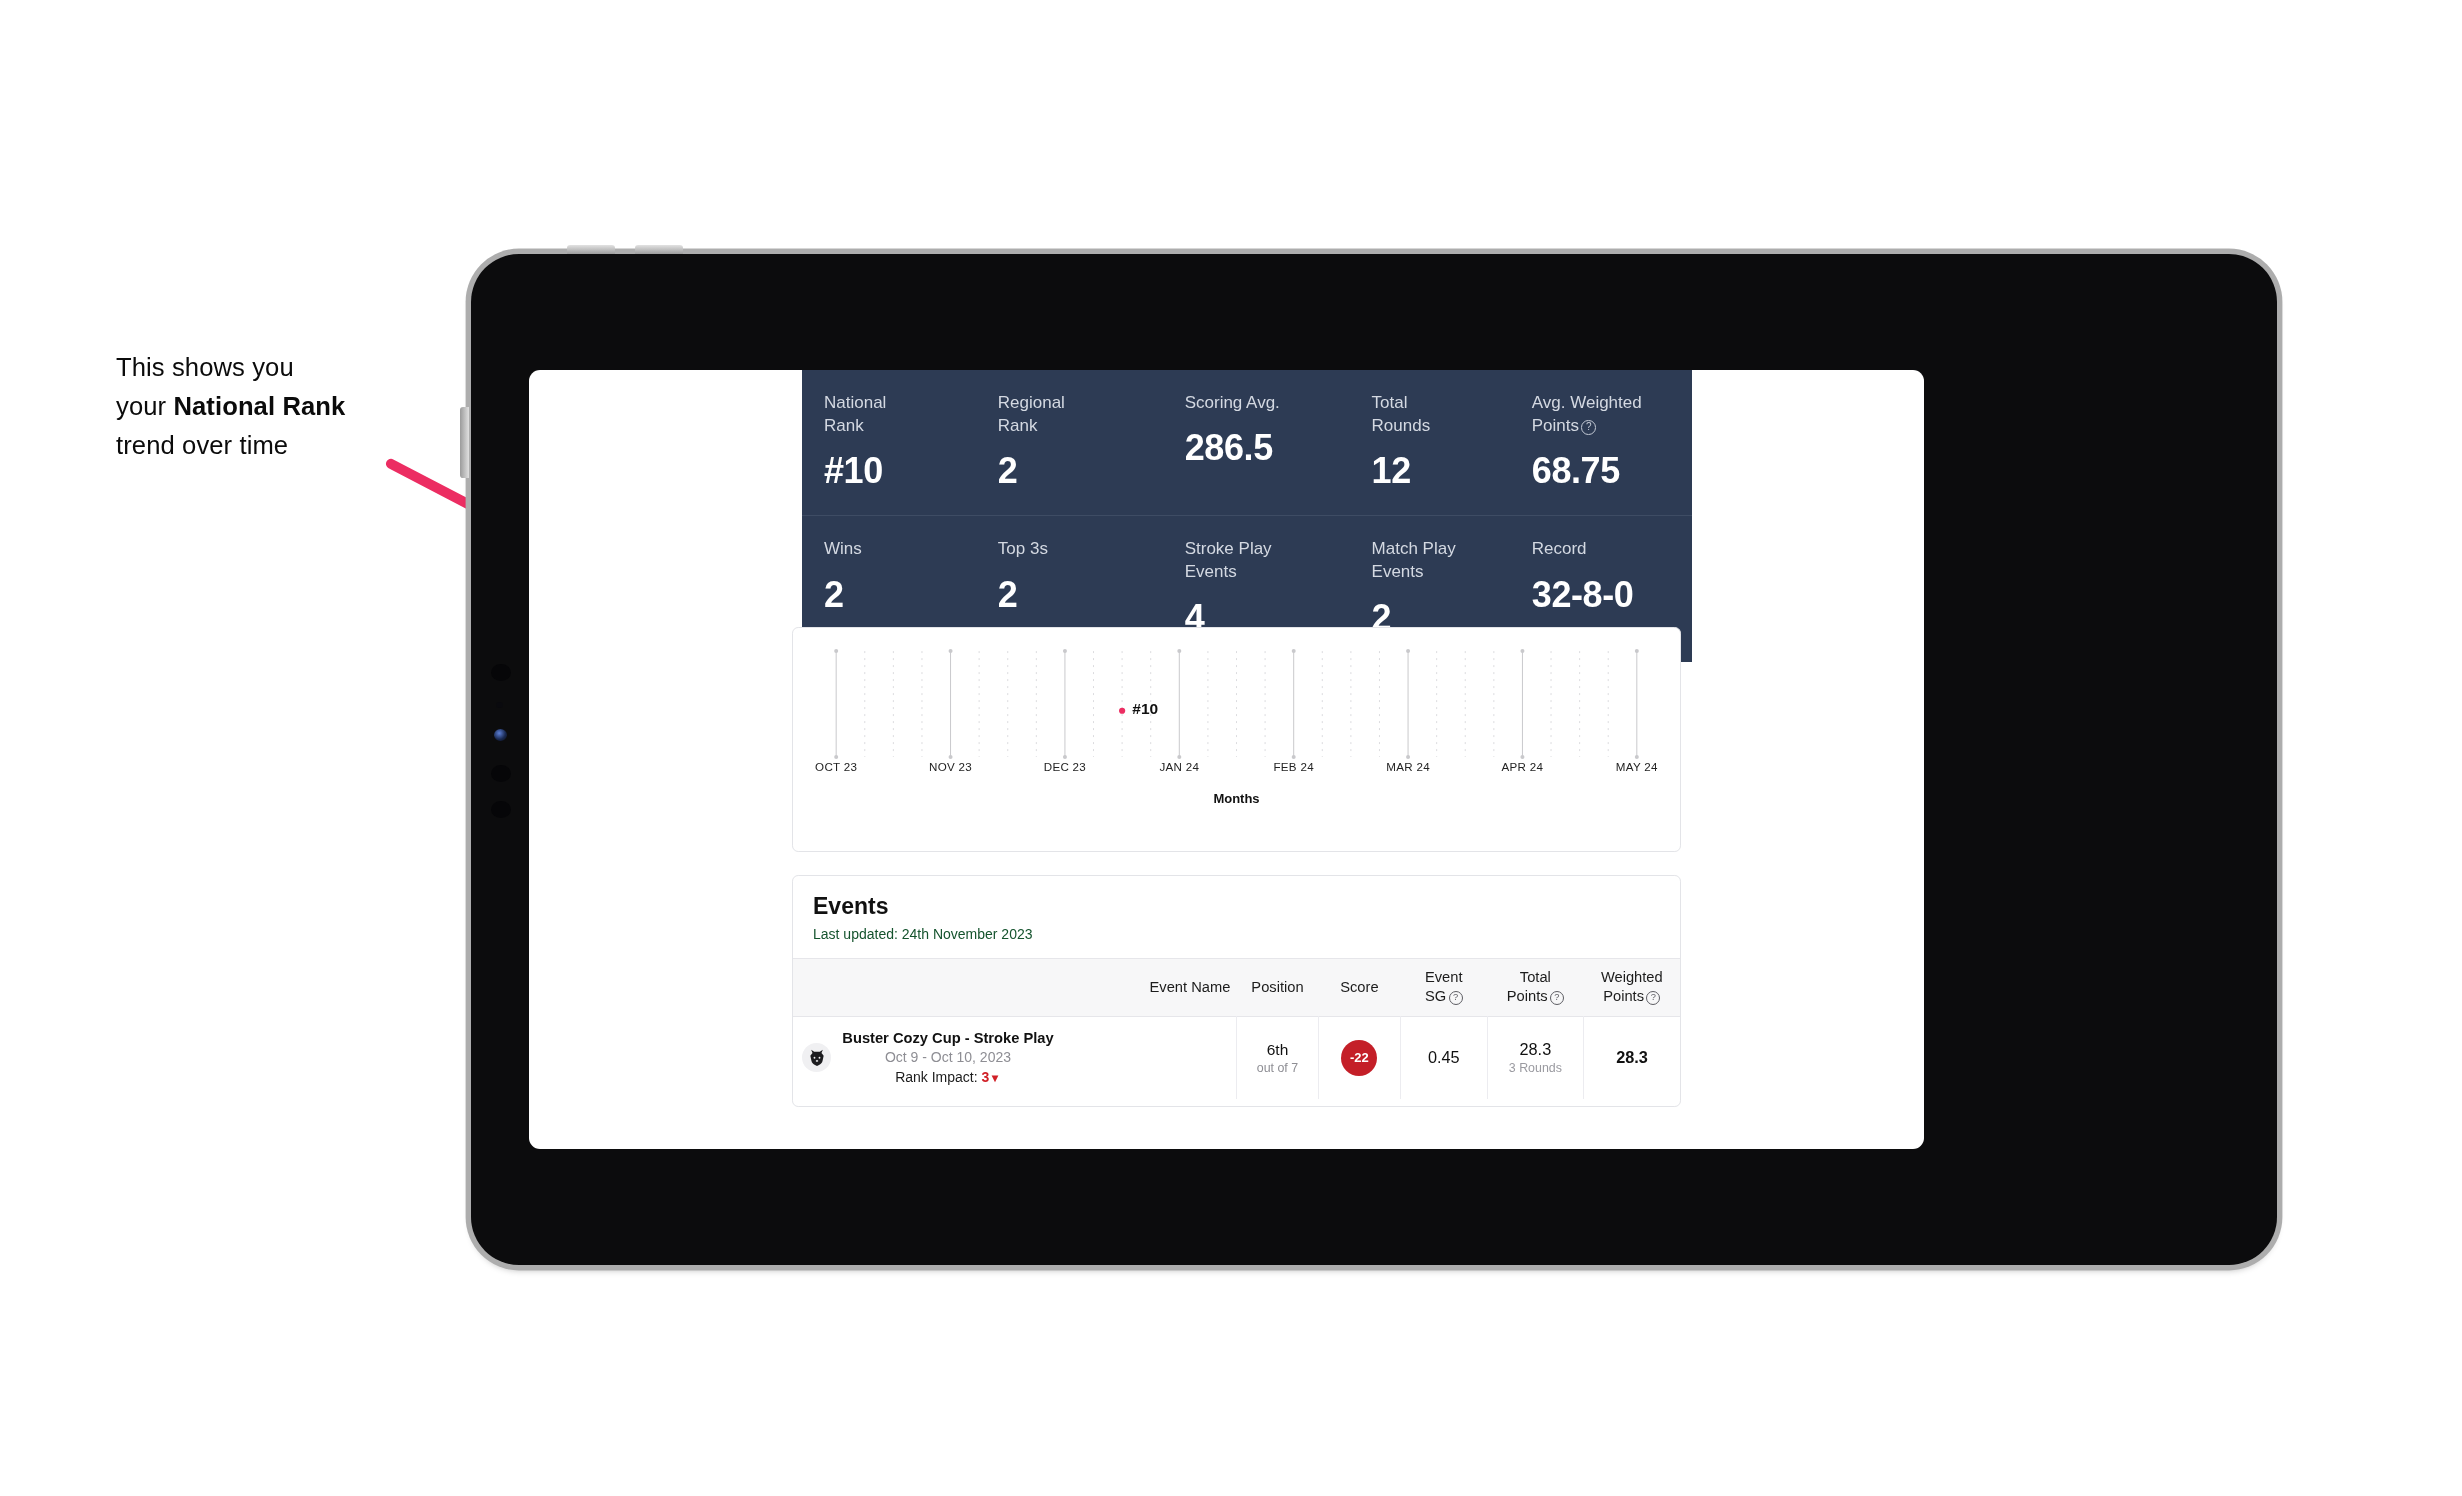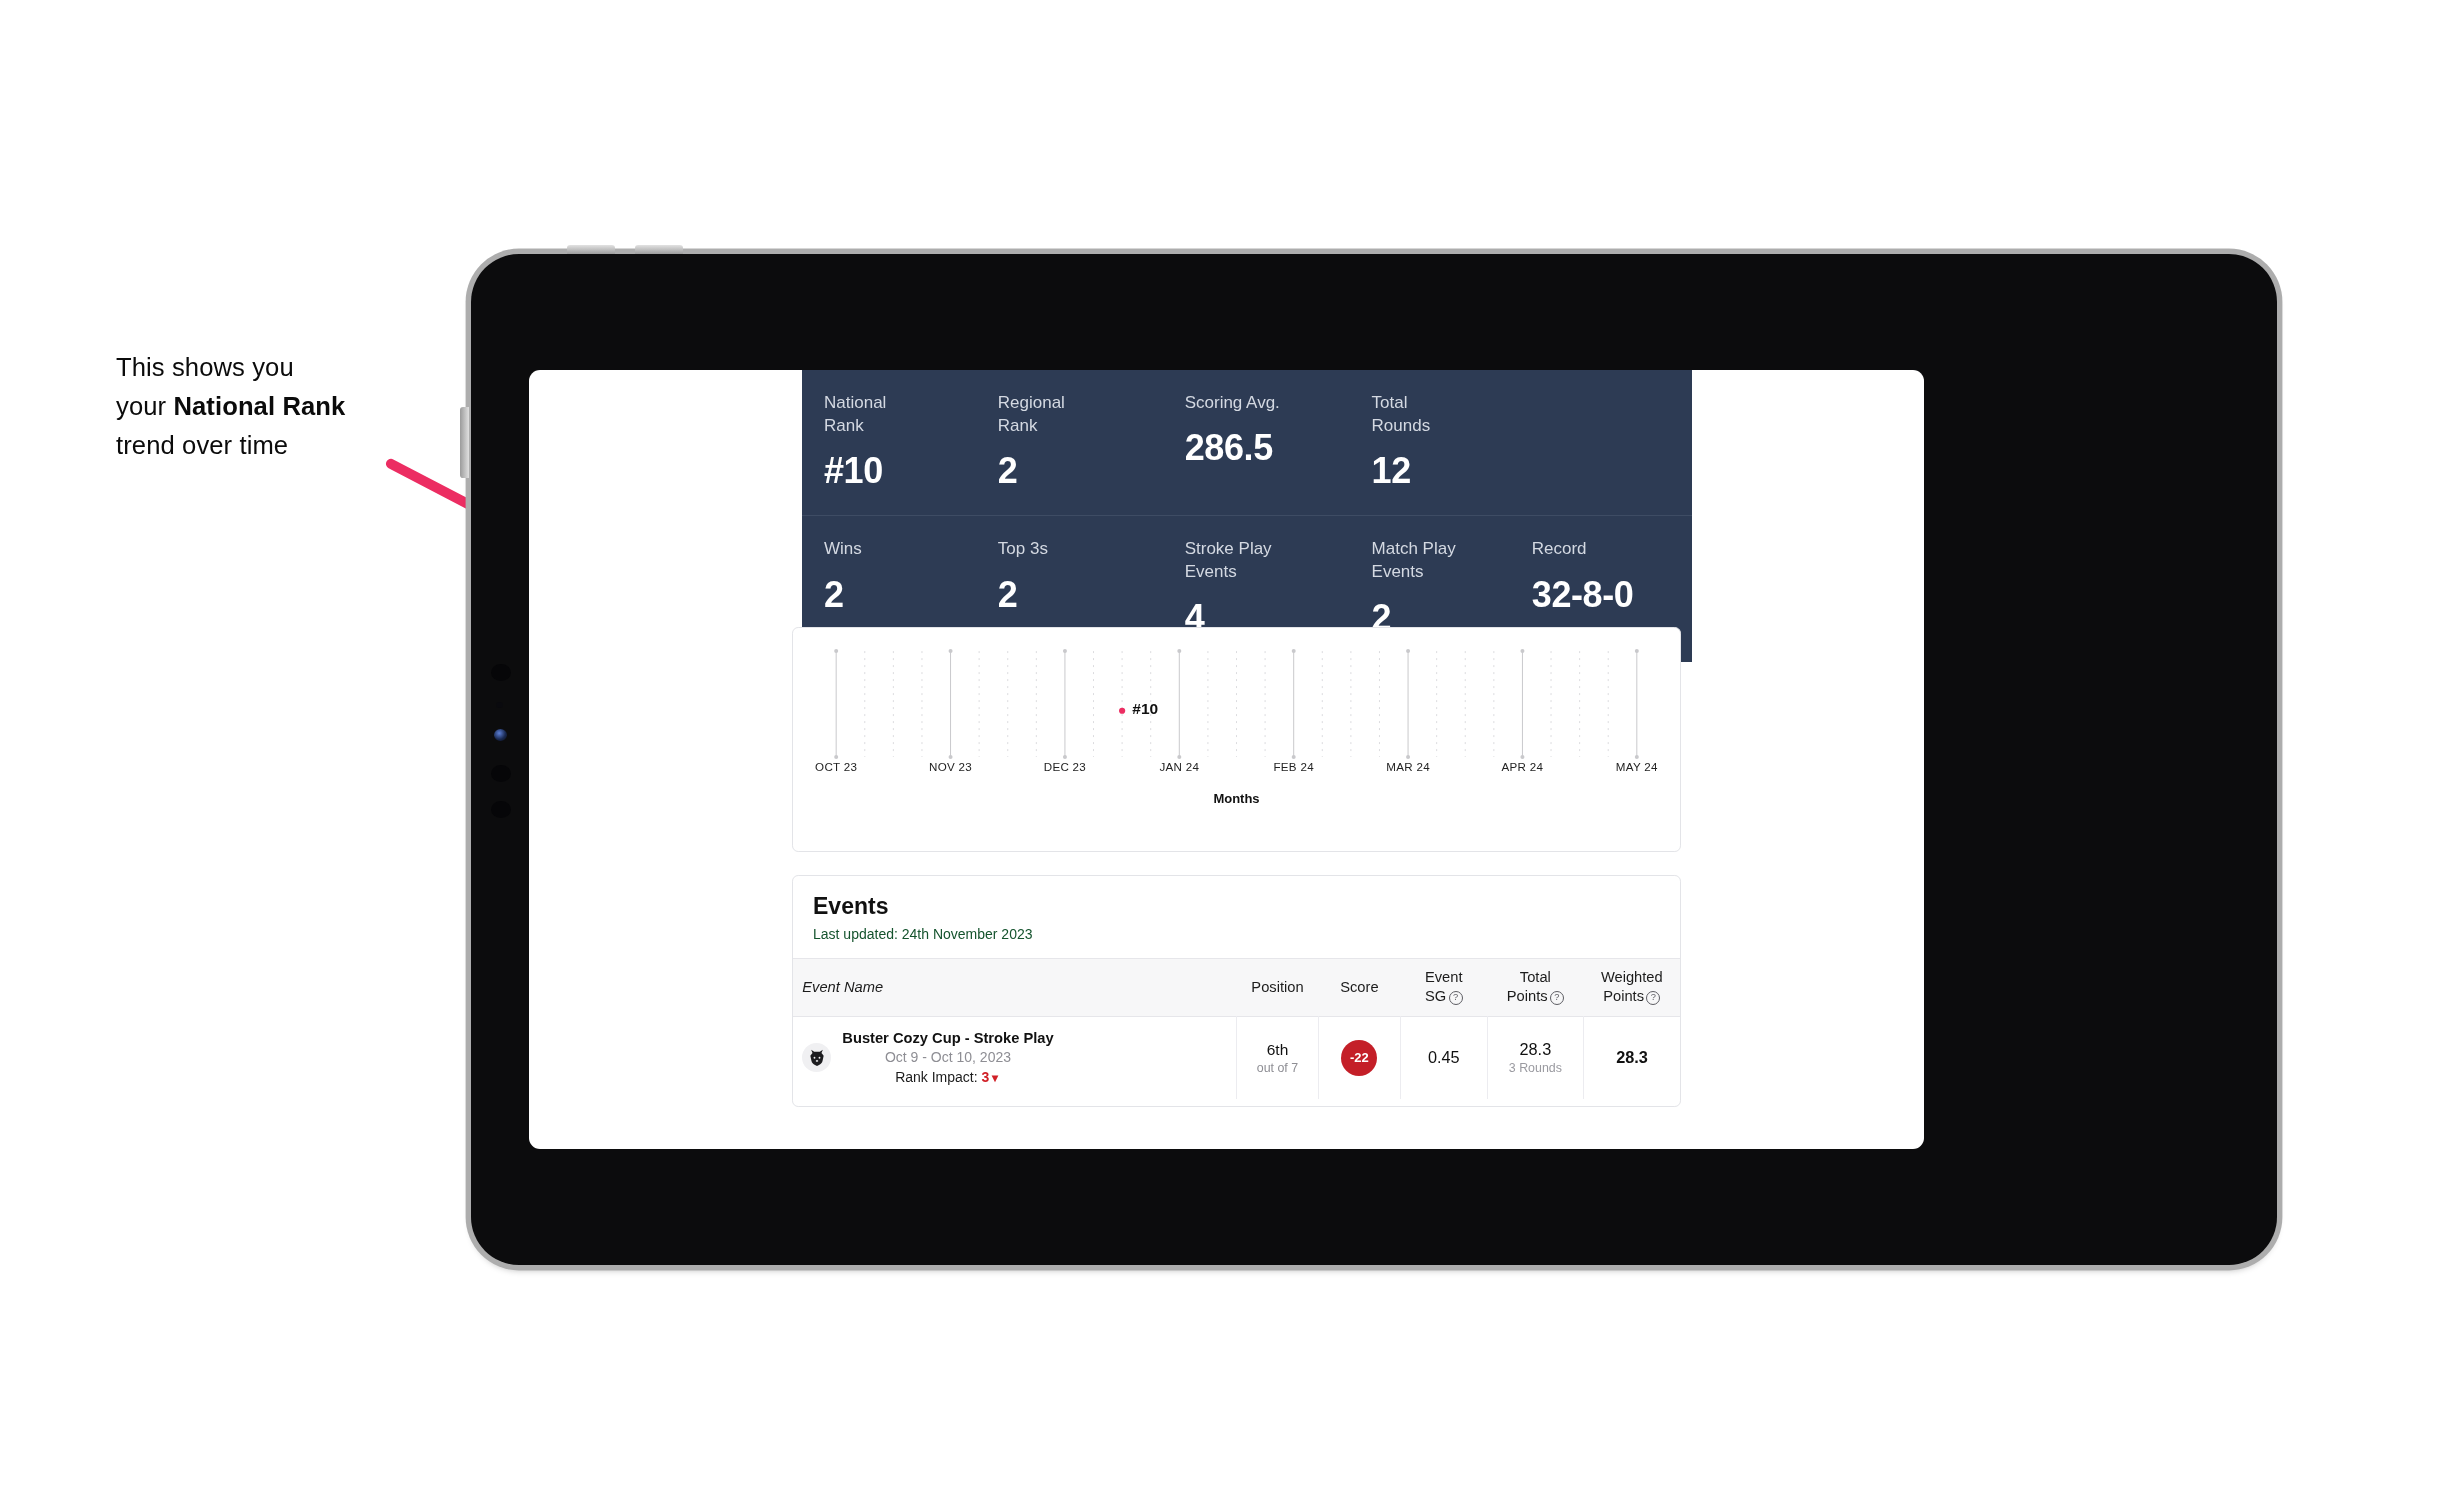--- a/index.html
+++ b/index.html
@@ -154,21 +154,21 @@
   #events-title { font-size: 23px; font-weight: 700; color: #111; }
   #events-sub { font-size: 14px; color: #14532d; margin-top: 6.2px; }
 
   table#events-table { width: 100%; border-collapse: collapse; }
   #events-table thead tr { background: #f7f7f8; border-top: 0.8px solid #e6e6ea; border-bottom: 0.8px solid #e6e6ea; }
   #events-table th {
     font-size: 14.7px; font-weight: 400; color: #1c1c1c;
     padding: 9.3px 6.2px; text-align: center; line-height: 1.3;
     vertical-align: middle; white-space: pre-line;
   }
-  #events-table th.th-name { text-align: left; padding-left: 9.3px; font-style: italic; }
+  #events-table th.th-name { text-align: right; padding-left: 9.3px; }
   #events-table td {
     padding: 11px 6.2px; text-align: center; vertical-align: middle;
     border-left: 0.8px solid #ececf0;
   }
   #events-table td.td-name { text-align: center; border-left: none; padding-left: 9.3px; }
   .col-name { width: 46%; }
   .col-pos { width: 8.5%; }
   .col-score { width: 8.5%; }
   .col-sg { width: 9%; }
   .col-total { width: 10%; }
@@ -247,20 +247,25 @@
             <div class="stat-value">2</div>
           </div>
           <div class="stat-cell c3">
             <div class="stat-label">Scoring Avg.</div>
             <div class="stat-value">286.5</div>
           </div>
           <div class="stat-cell c4">
             <div class="stat-label">Total
 Rounds</div>
             <div class="stat-value">12</div>
+          </div>
+          <div class="stat-cell c5">
+            <div class="stat-label"><span>Avg. Weighted
+Points</span><span class="hint-icon">?</span></div>
+            <div class="stat-value">68.75</div>
           </div>
         </div>
         <div class="stats-row row-2">
           <div class="stat-cell c1">
             <div class="stat-label">Wins</div>
             <div class="stat-value">2</div>
           </div>
           <div class="stat-cell c2">
             <div class="stat-label">Top 3s</div>
             <div class="stat-value">2</div>

